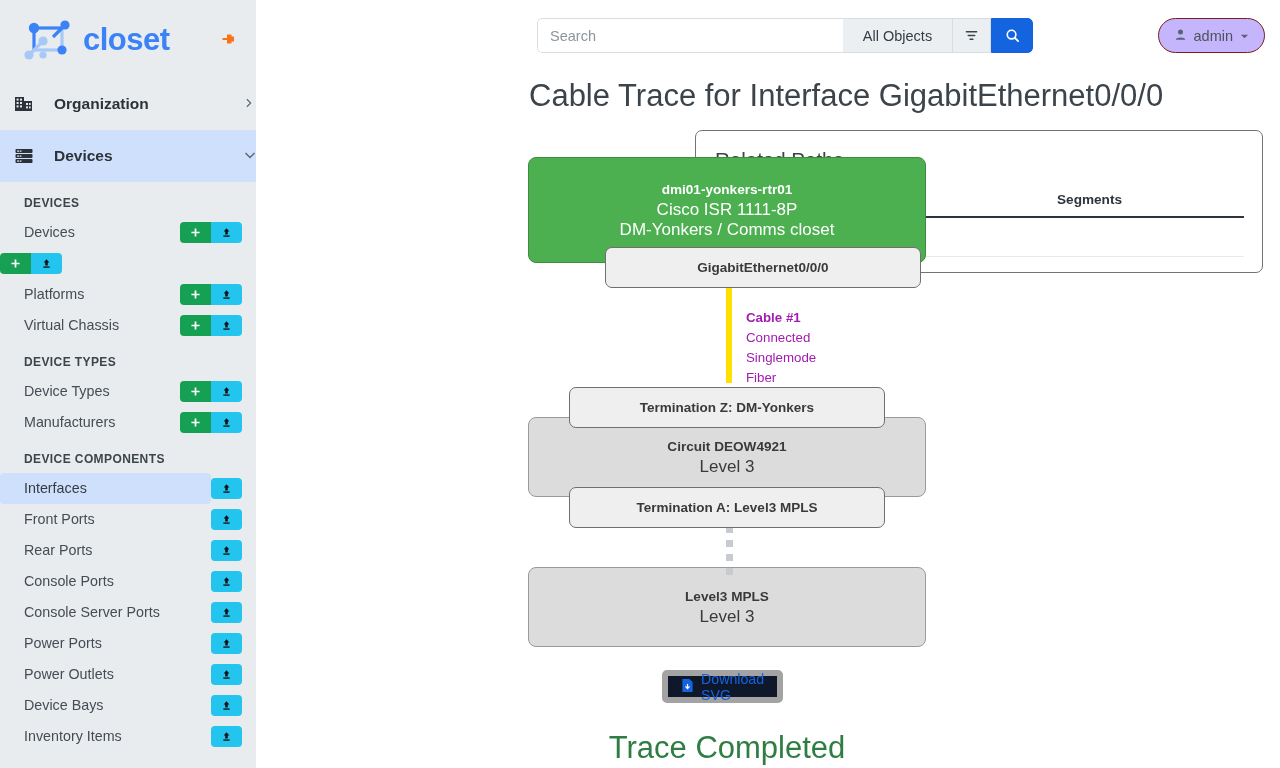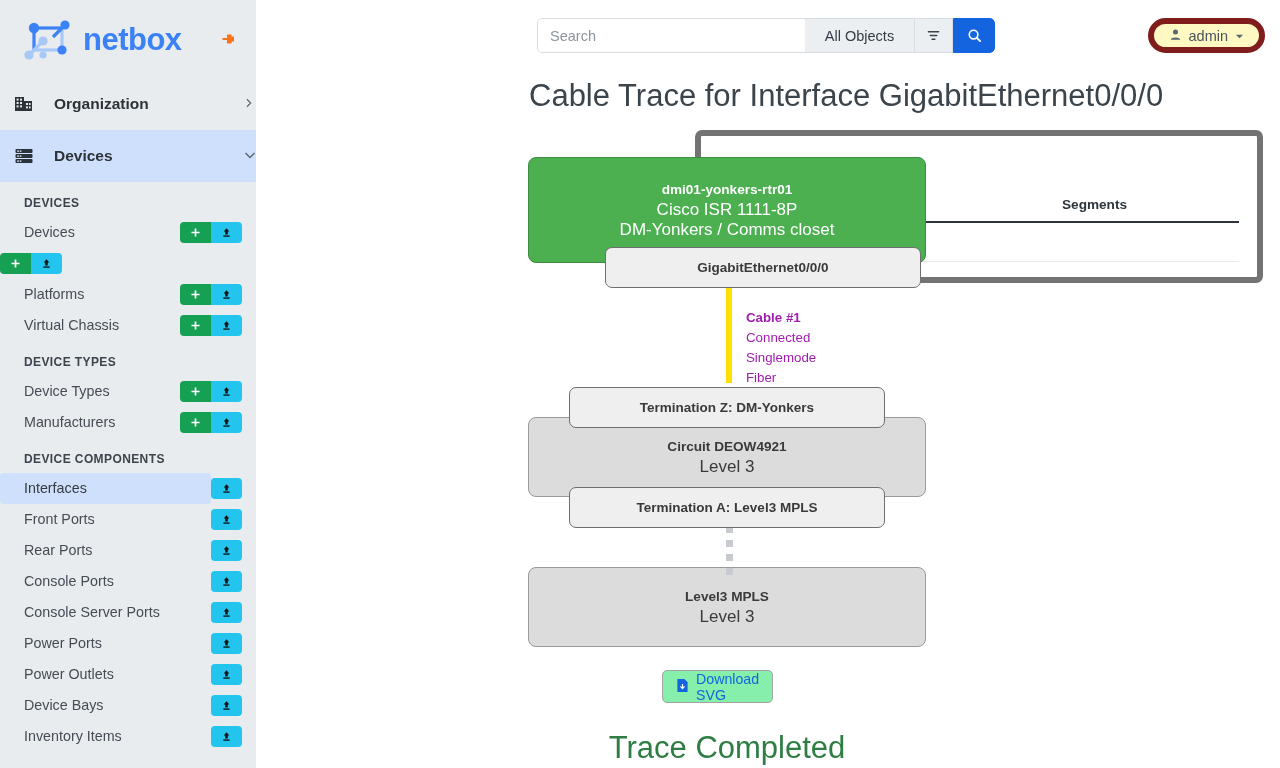--- a/index.html
+++ b/index.html
@@ -82,21 +82,21 @@
   .topbar {
     height: 70px; display: flex; align-items: center;
     padding: 0 16px; position: relative;
   }
   .search-wrap {
     position: absolute; left: 281px; top: 18px;
     display: flex; height: 35px; align-items: stretch;
     border-radius: 5px; overflow: hidden;
   }
   .search-input {
-    width: 268px; height: 35px;
+    width: 306px; height: 35px;
     border: 1px solid #d8dde3; border-right: none;
     border-radius: 5px 0 0 5px;
     padding: 0 12px; font-size: 14.5px; color: #353c44;
     background: #fff; outline: none;
     font-family: "Liberation Sans", sans-serif;
   }
   .search-input::placeholder { color: #8d949b; }
   .obj-select {
     display: flex; align-items: center; justify-content: center;
     min-width: 110px; padding: 0 14px;
@@ -110,22 +110,22 @@
   }
   .search-btn {
     display: flex; align-items: center; justify-content: center;
     width: 42px; background: #1464e0; cursor: pointer;
     border: 1px solid #1464e0; border-radius: 0 5px 5px 0;
   }
   .user-btn {
     position: absolute; right: 15px; top: 18px;
     display: flex; align-items: center; gap: 7px;
     height: 35px; padding: 0 15px;
-    border: 6px solid #7f1d1d; border-radius: 18px;
-    background: #fef9c3; cursor: pointer;
+    border: 1px solid #7f1d1d; border-radius: 18px;
+    background: #c4b5fd; cursor: pointer;
     font-size: 14.5px; color: #4b545d;
   }
 
   .page-title {
     font-size: 31px; font-weight: 400; color: #3b434b;
     padding: 0 0 0 17px; margin: 6px 0 0 256px;
     position: absolute; left: 0; top: 72px;
   }
 
   .content {
@@ -169,32 +169,32 @@
   .dash-link {
     position: absolute; left: 198px; width: 7px;
     display: flex; flex-direction: column; gap: 7px; z-index: 1;
   }
   .dash-link i { display: block; width: 7px; height: 7px; background: #c7cbcf; }
 
   .dl-btn {
     position: absolute; left: 134px;
     display: inline-flex; align-items: center; gap: 7px;
     height: 33px; padding: 0 13px;
-    border: 1px solid #a3a3a3; border-radius: 5px;
-    color: #1464e0; background: #86efac; font-size: 14.2px; cursor: pointer;
+    border: 6px solid #a3a3a3; border-radius: 5px;
+    color: #1464e0; background: #0f172a; font-size: 14.2px; cursor: pointer;
   }
   .trace-status {
     position: absolute; left: 0; width: 398px; text-align: center;
     font-size: 31px; color: #2e7d42; font-weight: 400;
   }
 
   
   .side-col { flex: 1; padding-left: 25px; padding-right: 17px; }
   .card {
-    border: 6px solid #737373; border-radius: 7px; background: #fff;
+    border: 1px solid #737373; border-radius: 7px; background: #fff;
     padding: 17px 18px 15px 18px; width: 568px;
   }
   .card-title { font-size: 20.5px; font-weight: 400; color: #3b434b; margin: 0 0 20px 1px; }
   table.paths { width: 100%; border-collapse: collapse; }
   table.paths th {
     text-align: left; font-size: 13.6px; font-weight: 700; color: #2d343b;
     padding: 0 0 9px 2px; border-bottom: 2px solid #2d343b;
   }
   table.paths td {
     font-size: 14.2px; color: #8d949b; padding: 11px 0 11px 2px;
@@ -223,21 +223,21 @@
             </g>
             <path d="M31 21 L43 9" stroke="#3b82f6" stroke-width="3.2" fill="none"></path>
             <circle cx="12" cy="12" r="5.2" fill="#3b82f6"></circle>
             <circle cx="43" cy="9" r="4.6" fill="#3b82f6"></circle>
             <circle cx="40" cy="34" r="4.6" fill="#3b82f6"></circle>
             <circle cx="7" cy="39" r="4.6" fill="#a8c8f8"></circle>
             <circle cx="21" cy="25" r="4.6" fill="#a8c8f8"></circle>
             <circle cx="21" cy="39" r="3.6" fill="#a8c8f8"></circle>
           </svg>
         </span>
-        <span class="logo-word">netbox</span>
+        <span class="logo-word">closet</span>
       </div>
       <span class="pin-icon">
         <svg viewBox="0 0 18 18" width="18" height="18">
           <rect x="7" y="4.5" width="4.5" height="9" fill="#f97316"></rect>
           <rect x="11" y="6.5" width="3" height="5" fill="#f97316"></rect>
           <rect x="2.5" y="8" width="5" height="2" fill="#f97316"></rect>
         </svg>
       </span>
     </div>
 

